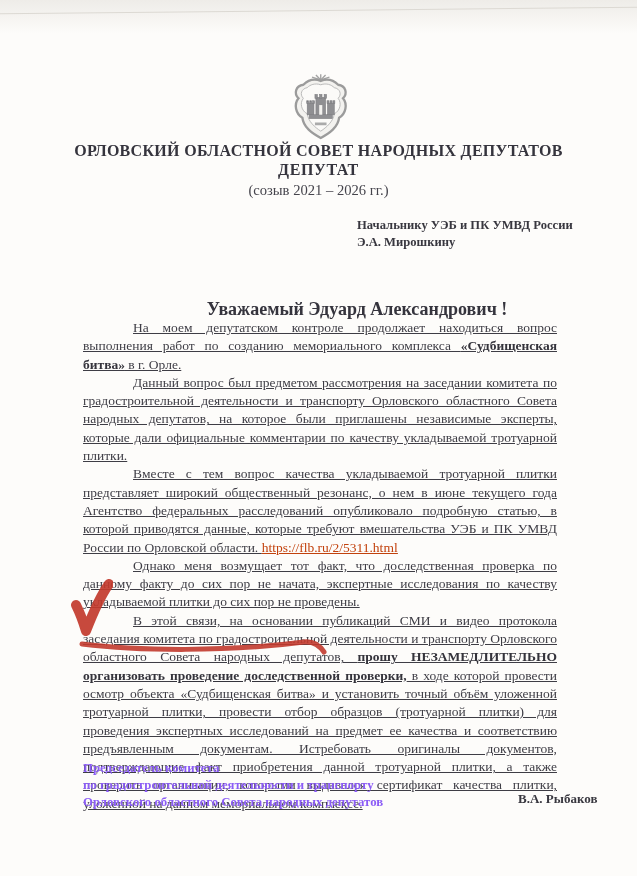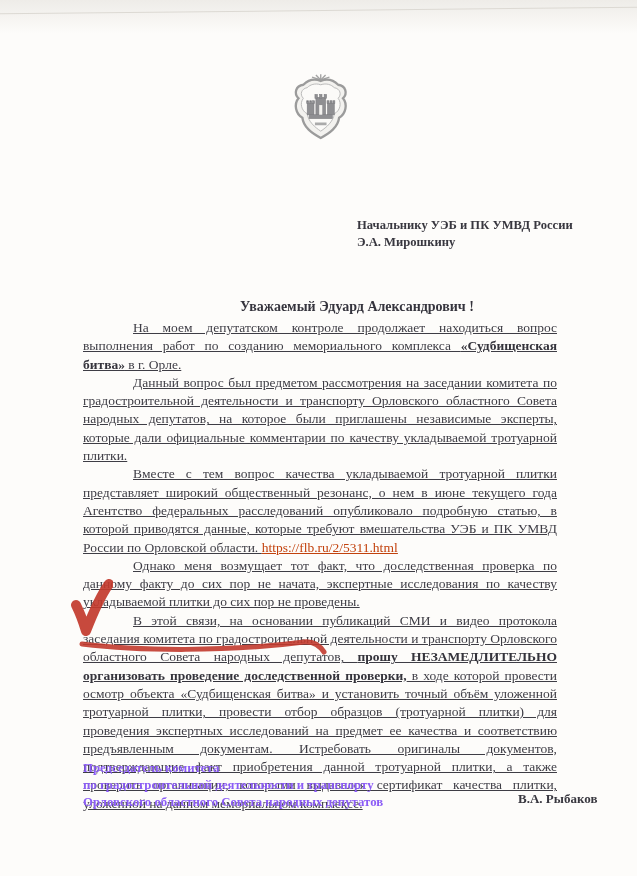--- a/index.html
+++ b/index.html
@@ -40,21 +40,21 @@
   }
   .org-line3{
     font-size:14.6px;color:#45444c;line-height:20px;margin-top:1px;
   }
   .addressee{
     position:absolute;left:357px;top:217px;
     font-weight:bold;font-size:12.6px;line-height:16.8px;color:#38373f;
   }
   .salutation{
     position:absolute;left:120px;top:299px;width:474px;text-align:center;
-    font-weight:bold;font-size:14px;color:#35343d;
+    font-weight:bold;font-size:18px;color:#35343d;
   }
   .body-text{
     position:absolute;left:83px;top:319px;width:474px;
     font-size:13.5px;line-height:18.3px;text-align:justify;
   }
   .body-text p{margin:0;text-indent:50px;text-decoration:underline;}
   .body-text b{color:#34333b;}
   .phrase-underline{text-decoration:underline;}
   .doc-link{text-decoration:underline;color:#c2410c;}
   .signature-left{
@@ -101,20 +101,25 @@
       <rect x="37" y="32" width="7" height="12"></rect>
       <rect x="36.5" y="29.5" width="2" height="3"></rect>
         <rect x="39.6" y="29.5" width="2" height="3"></rect>
         <rect x="42.6" y="29.5" width="2" height="3"></rect>
       <rect x="18" y="44" width="24" height="4"></rect>
     </g>
     <rect x="28.4" y="34" width="3.2" height="10" fill="#f3f2ef"></rect>
     <path d="M24 52 h12 v3 h-12 z" fill="#aaaaaa" stroke="none"></path>
   </svg>
 
+  <div class="org-block">
+    <div class="org-line1">ОРЛОВСКИЙ ОБЛАСТНОЙ СОВЕТ НАРОДНЫХ ДЕПУТАТОВ</div>
+    <div class="org-line2">ДЕПУТАТ</div>
+    <div class="org-line3">(созыв 2021 – 2026 гг.)</div>
+  </div>
 
   <div class="addressee">
     <div>Начальнику УЭБ и ПК УМВД России</div>
     <div>Э.А. Мирошкину</div>
   </div>
 
   <div class="salutation">Уважаемый Эдуард Александрович !</div>
 
   <div class="body-text">
     <p><span>На моем депутатском контроле продолжает находиться вопрос выполнения работ по созданию мемориального комплекса </span><b>«Судбищенская битва»</b><span> в г. Орле.</span></p>

